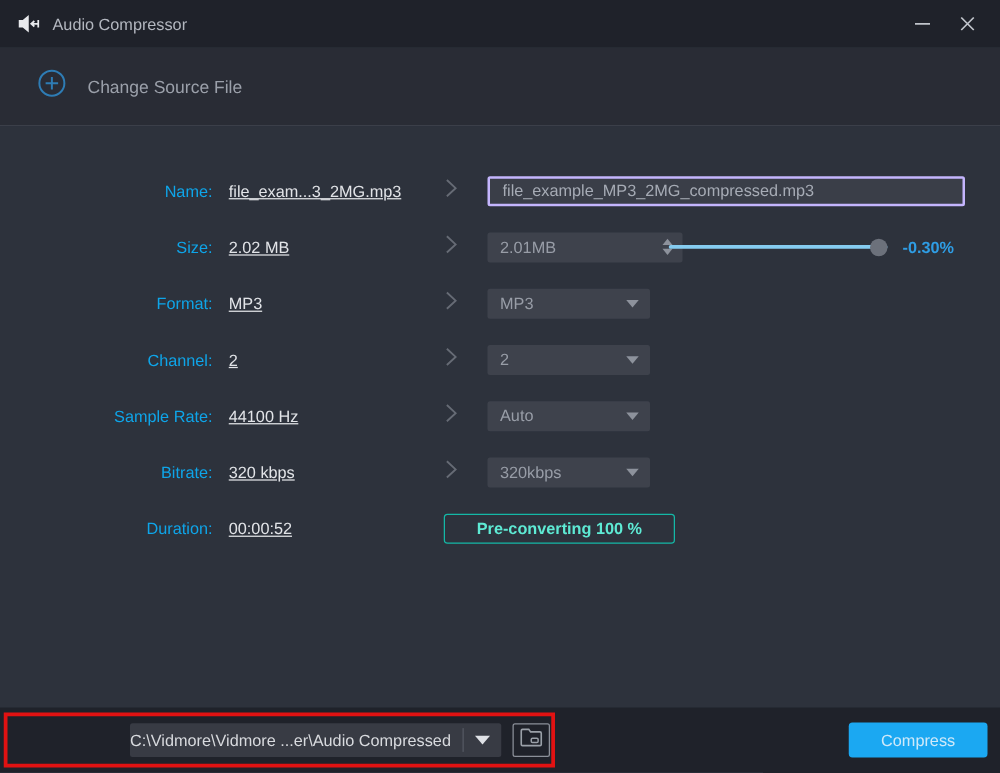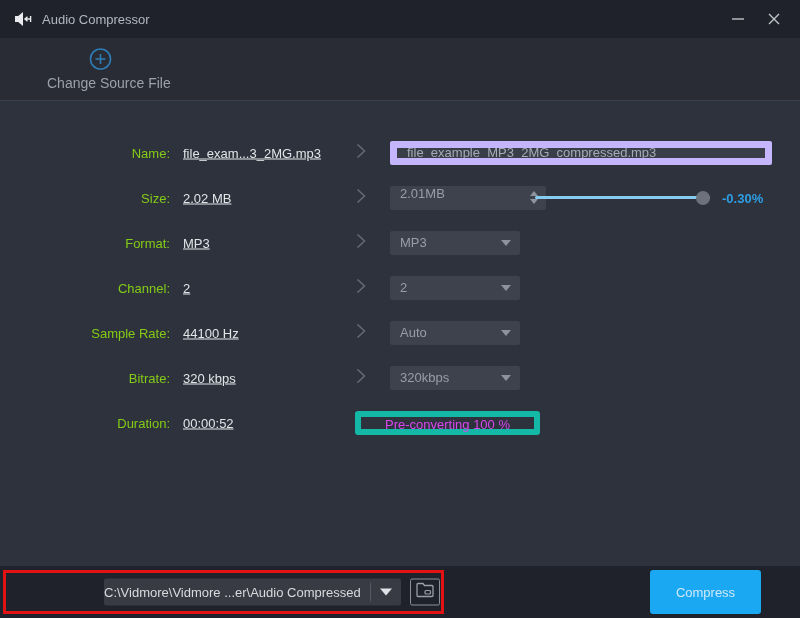--- a/index.html
+++ b/index.html
@@ -12,41 +12,41 @@
     background:#1f222a; display:flex; align-items:center; }
   .app-icon { margin-left:14px; display:flex; align-items:center; }
   .app-title { margin-left:10px; color:#b3b7bf; font-size:13px; }
   .win-controls { position:absolute; right:8px; top:0; height:38px; display:flex; }
   .win-btn { width:36px; height:38px; display:flex; align-items:center; justify-content:center; cursor:pointer; }
 
   
   .header { position:absolute; top:38px; left:0; width:800px; height:63px;
     background:#292c35; border-bottom:1px solid #3b3f49; }
   .change-source { position:absolute; left:30px; top:50%; transform:translateY(-50%);
-    display:flex; align-items:center; cursor:pointer;flex-direction:column; }
+    display:flex; align-items:center; cursor:pointer; }
   .change-source .label { margin-left:17px; color:#9ba0aa; font-size:14px; }
 
   
   .main { position:absolute; top:101px; left:0; width:800px; height:465px;
     background:#2d323c; padding-top:29px; }
   .frow { position:relative; height:45px; }
   .frow .lbl { position:absolute; left:0; width:170px; text-align:right; top:50%;
-    transform:translateY(-50%); color:#84cc16; font-size:13px; }
+    transform:translateY(-50%); color:#0ea5e9; font-size:13px; }
   .frow .val { position:absolute; left:183px; top:50%; transform:translateY(-50%);
     color:#e2e4e8; font-size:13px;text-decoration:underline; }
   .frow .chev { position:absolute; left:356px; top:50%; transform:translateY(-50%); }
 
   .out-input { position:absolute; left:390px; right:28px; top:50%; transform:translateY(-50%);
-    height:24px; background:#3a3e48; border:7px solid #c4b5fd; border-radius:2px;
+    height:24px; background:#3a3e48; border:2px solid #c4b5fd; border-radius:2px;
     color:#a6abb5; font-size:13px; padding:0 10px;
     font-family:"Liberation Sans","DejaVu Sans",sans-serif; }
 
   .spinbox { position:absolute; left:390px; top:50%; transform:translateY(-50%);
     width:156px; height:24px; background:#3e424c; border-radius:2px;
-    display:flex; align-items:flex-start; }
+    display:flex; align-items:center; }
   .spinbox .spin-val { color:#989da7; font-size:13px; padding-left:10px; flex:1;
     background:transparent; border:none; width:80px;
     font-family:"Liberation Sans","DejaVu Sans",sans-serif; }
   .spin-arrows { position:absolute; right:8px; top:0; height:24px; display:flex;
     flex-direction:column; justify-content:center; gap:3px; cursor:pointer; }
   .tri-up { width:0; height:0; border-left:4px solid transparent; border-right:4px solid transparent;
     border-bottom:5px solid #8d929c; }
   .tri-dn { width:0; height:0; border-left:4px solid transparent; border-right:4px solid transparent;
     border-top:5px solid #8d929c; }
 
@@ -60,43 +60,43 @@
     font-size:13px; font-weight:bold; }
 
   .dropdown { position:absolute; left:390px; top:50%; transform:translateY(-50%);
     width:130px; height:24px; background:#3e424c; border-radius:2px;
     display:flex; align-items:center; cursor:pointer; }
   .dropdown .dd-val { color:#989da7; font-size:13px; padding-left:10px; flex:1; }
   .dd-arrow { width:0; height:0; border-left:5px solid transparent; border-right:5px solid transparent;
     border-top:6px solid #8d929c; margin-right:9px; }
 
   .preconv-btn { position:absolute; left:355px; top:50%; transform:translateY(-50%);
-    width:185px; height:24px; background:transparent; border:6px solid #14b8a6;
-    border-radius:3px; color:#d946ef; font-size:13px; cursor:pointer;
-    font-family:"Liberation Sans","DejaVu Sans",sans-serif; }
+    width:185px; height:24px; background:transparent; border:1px solid #14b8a6;
+    border-radius:3px; color:#5eead4; font-size:13px; cursor:pointer;
+    font-family:"Liberation Sans","DejaVu Sans",sans-serif;font-weight:bold; }
 
   
   .footer { position:absolute; top:566px; left:0; width:800px; height:52px;
     background:#1f222a; }
   .saveto-label { position:absolute; left:40px; top:50%; transform:translateY(-50%);
     color:#f2f3f5; font-size:13px;margin-top:36px; }
   .path-combo { position:absolute; left:104px; top:50%; transform:translateY(-50%);
     width:297px; height:27px; background:#383b44; border-radius:2px;
     display:flex; align-items:center; cursor:pointer; }
   .path-text { flex:1; color:#d8dade; font-size:13px; 
     white-space:nowrap; overflow:hidden; }
   .combo-sep { width:1px; height:19px; background:#545963; }
   .combo-arrow-zone { width:30px; display:flex; align-items:center; justify-content:center; }
   .combo-arrow { width:0; height:0; border-left:6px solid transparent; border-right:6px solid transparent;
     border-top:7px solid #dfe1e6; }
   .folder-btn { position:absolute; left:410px; top:50%; transform:translateY(-50%);
     width:30px; height:27px; background:transparent; border:1px solid #8b9099;
     border-radius:2px; display:flex; align-items:center; justify-content:center; cursor:pointer; }
-  .compress-btn { position:absolute; right:39px; top:50%; transform:translateY(-50%);
-    width:111px; height:44px; border:none; border-radius:3px; color:#cfe9f9;
+  .compress-btn { position:absolute; right:10px; top:50%; transform:translateY(-50%);
+    width:111px; height:28px; border:none; border-radius:3px; color:#cfe9f9;
     font-size:13px; cursor:pointer;
     font-family:"Liberation Sans","DejaVu Sans",sans-serif; }
   .annotation-box { position:absolute; left:3px; top:4px; width:441px; height:44px;
     border:3px solid #e11212; pointer-events:none; z-index:10; }
 </style>
 </head>
 <body>
 
 <div class="titlebar">
   <span class="app-icon">

